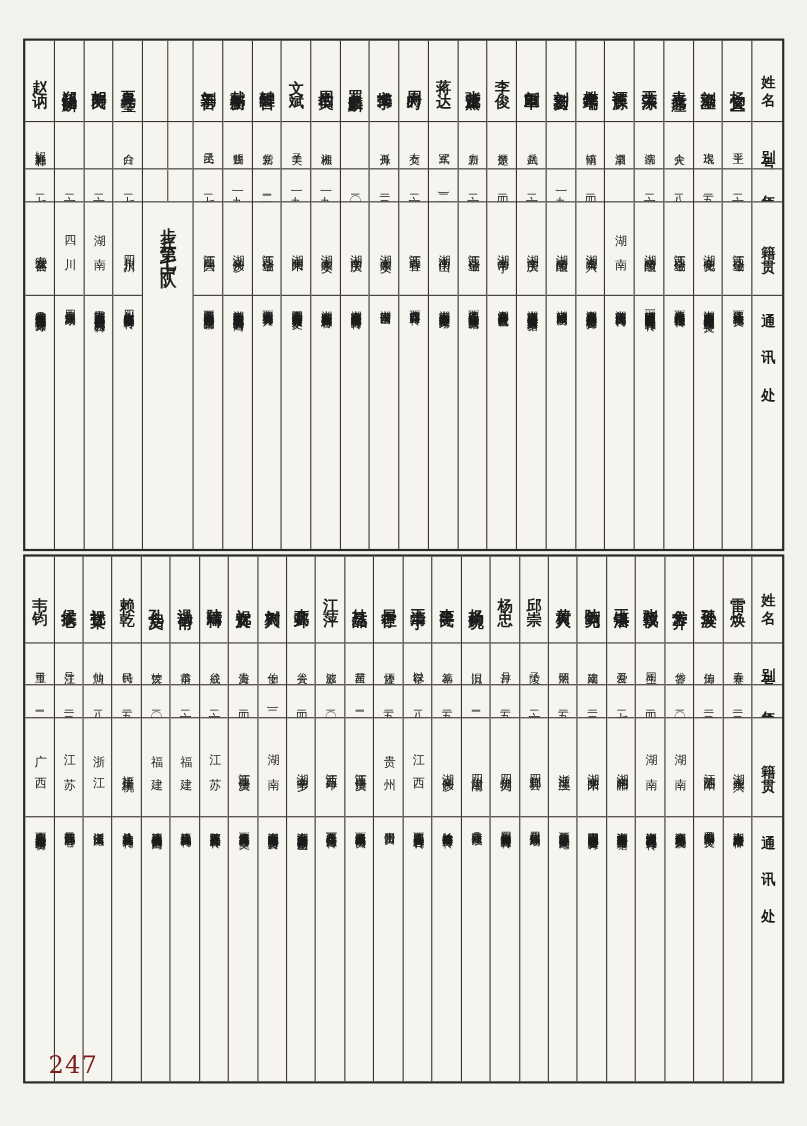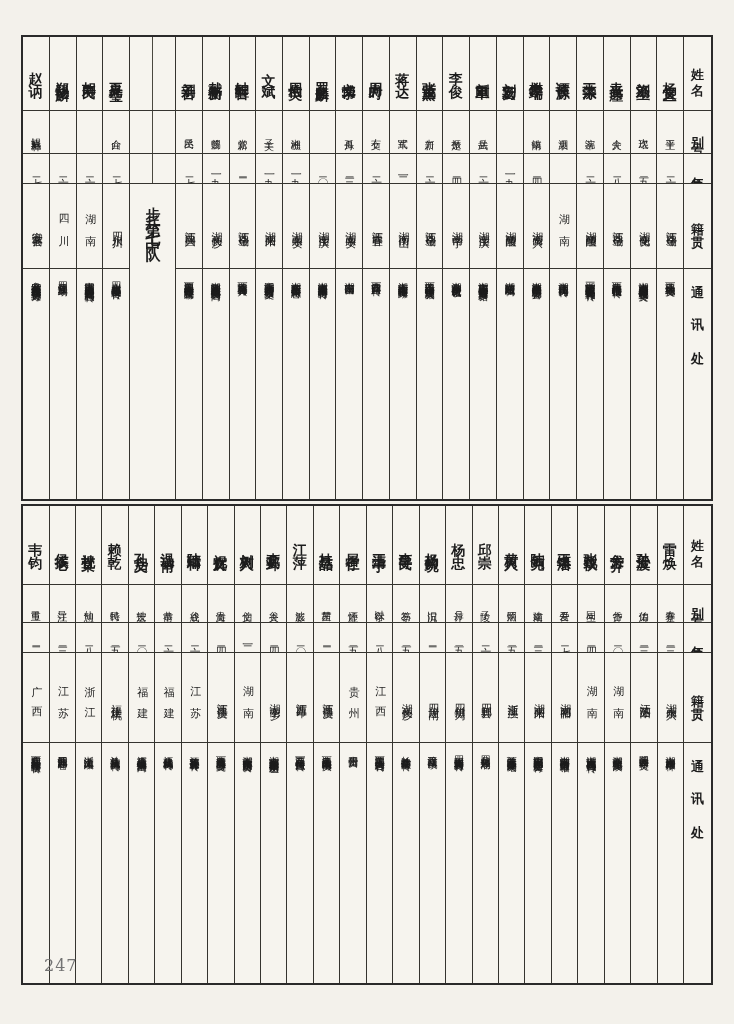--- a/index.html
+++ b/index.html
@@ -62,21 +62,21 @@
   .hl-age{letter-spacing:0.15em;}
   .hl-native{letter-spacing:1.0em;}
   .hl-address{letter-spacing:2.6em;}
   .divider-label{
     font-size:15px;font-weight:bold;letter-spacing:8px;
     padding-top:6px;
   }
   .split{display:block;height:100%;border-left:1px solid #4a483f;}
   .pageno{
     position:absolute;left:44px;top:956px;
-    font-size:16px;letter-spacing:1px;color:#737373;
+    font-size:22px;letter-spacing:1px;color:#7f1d1d;
     font-family:"DejaVu Serif", serif;
   }
 </style>
 </head>
 <body>
 
 <div id="table1" class="roster">
     <div class="col header">
       <div class="cell h-name">
         <div class="vtext hlabel hl-name">姓名</div>

